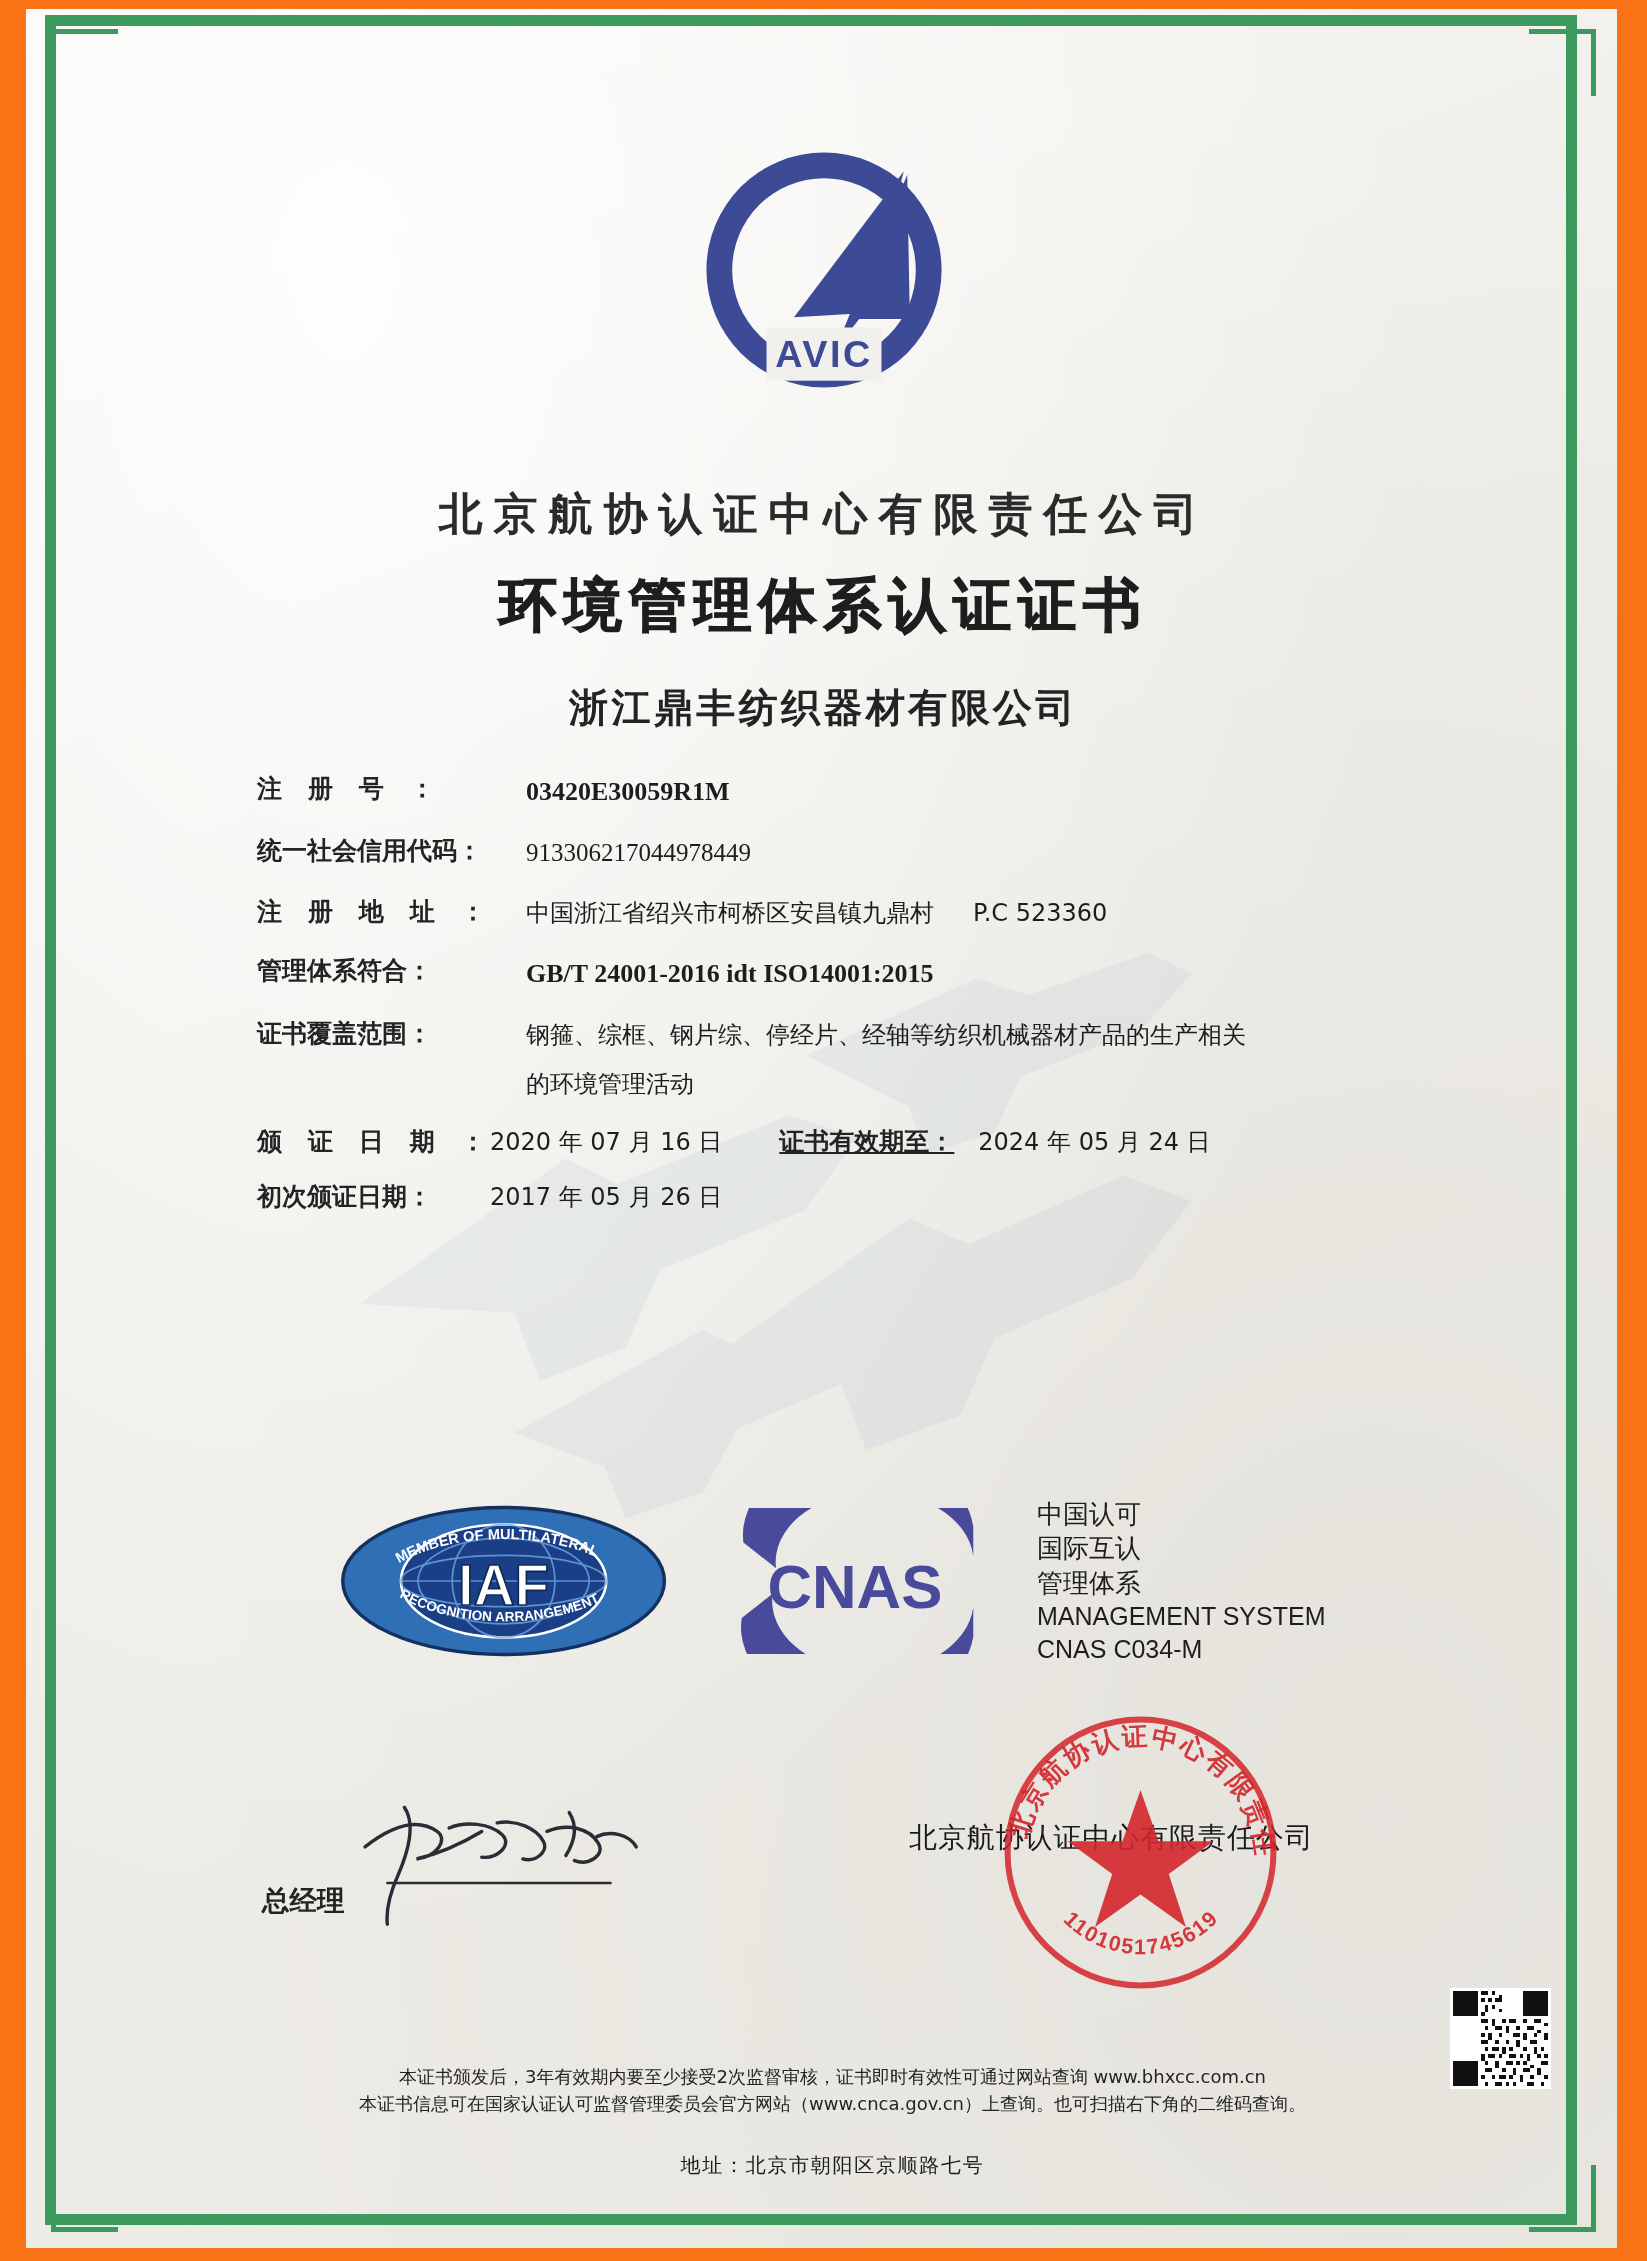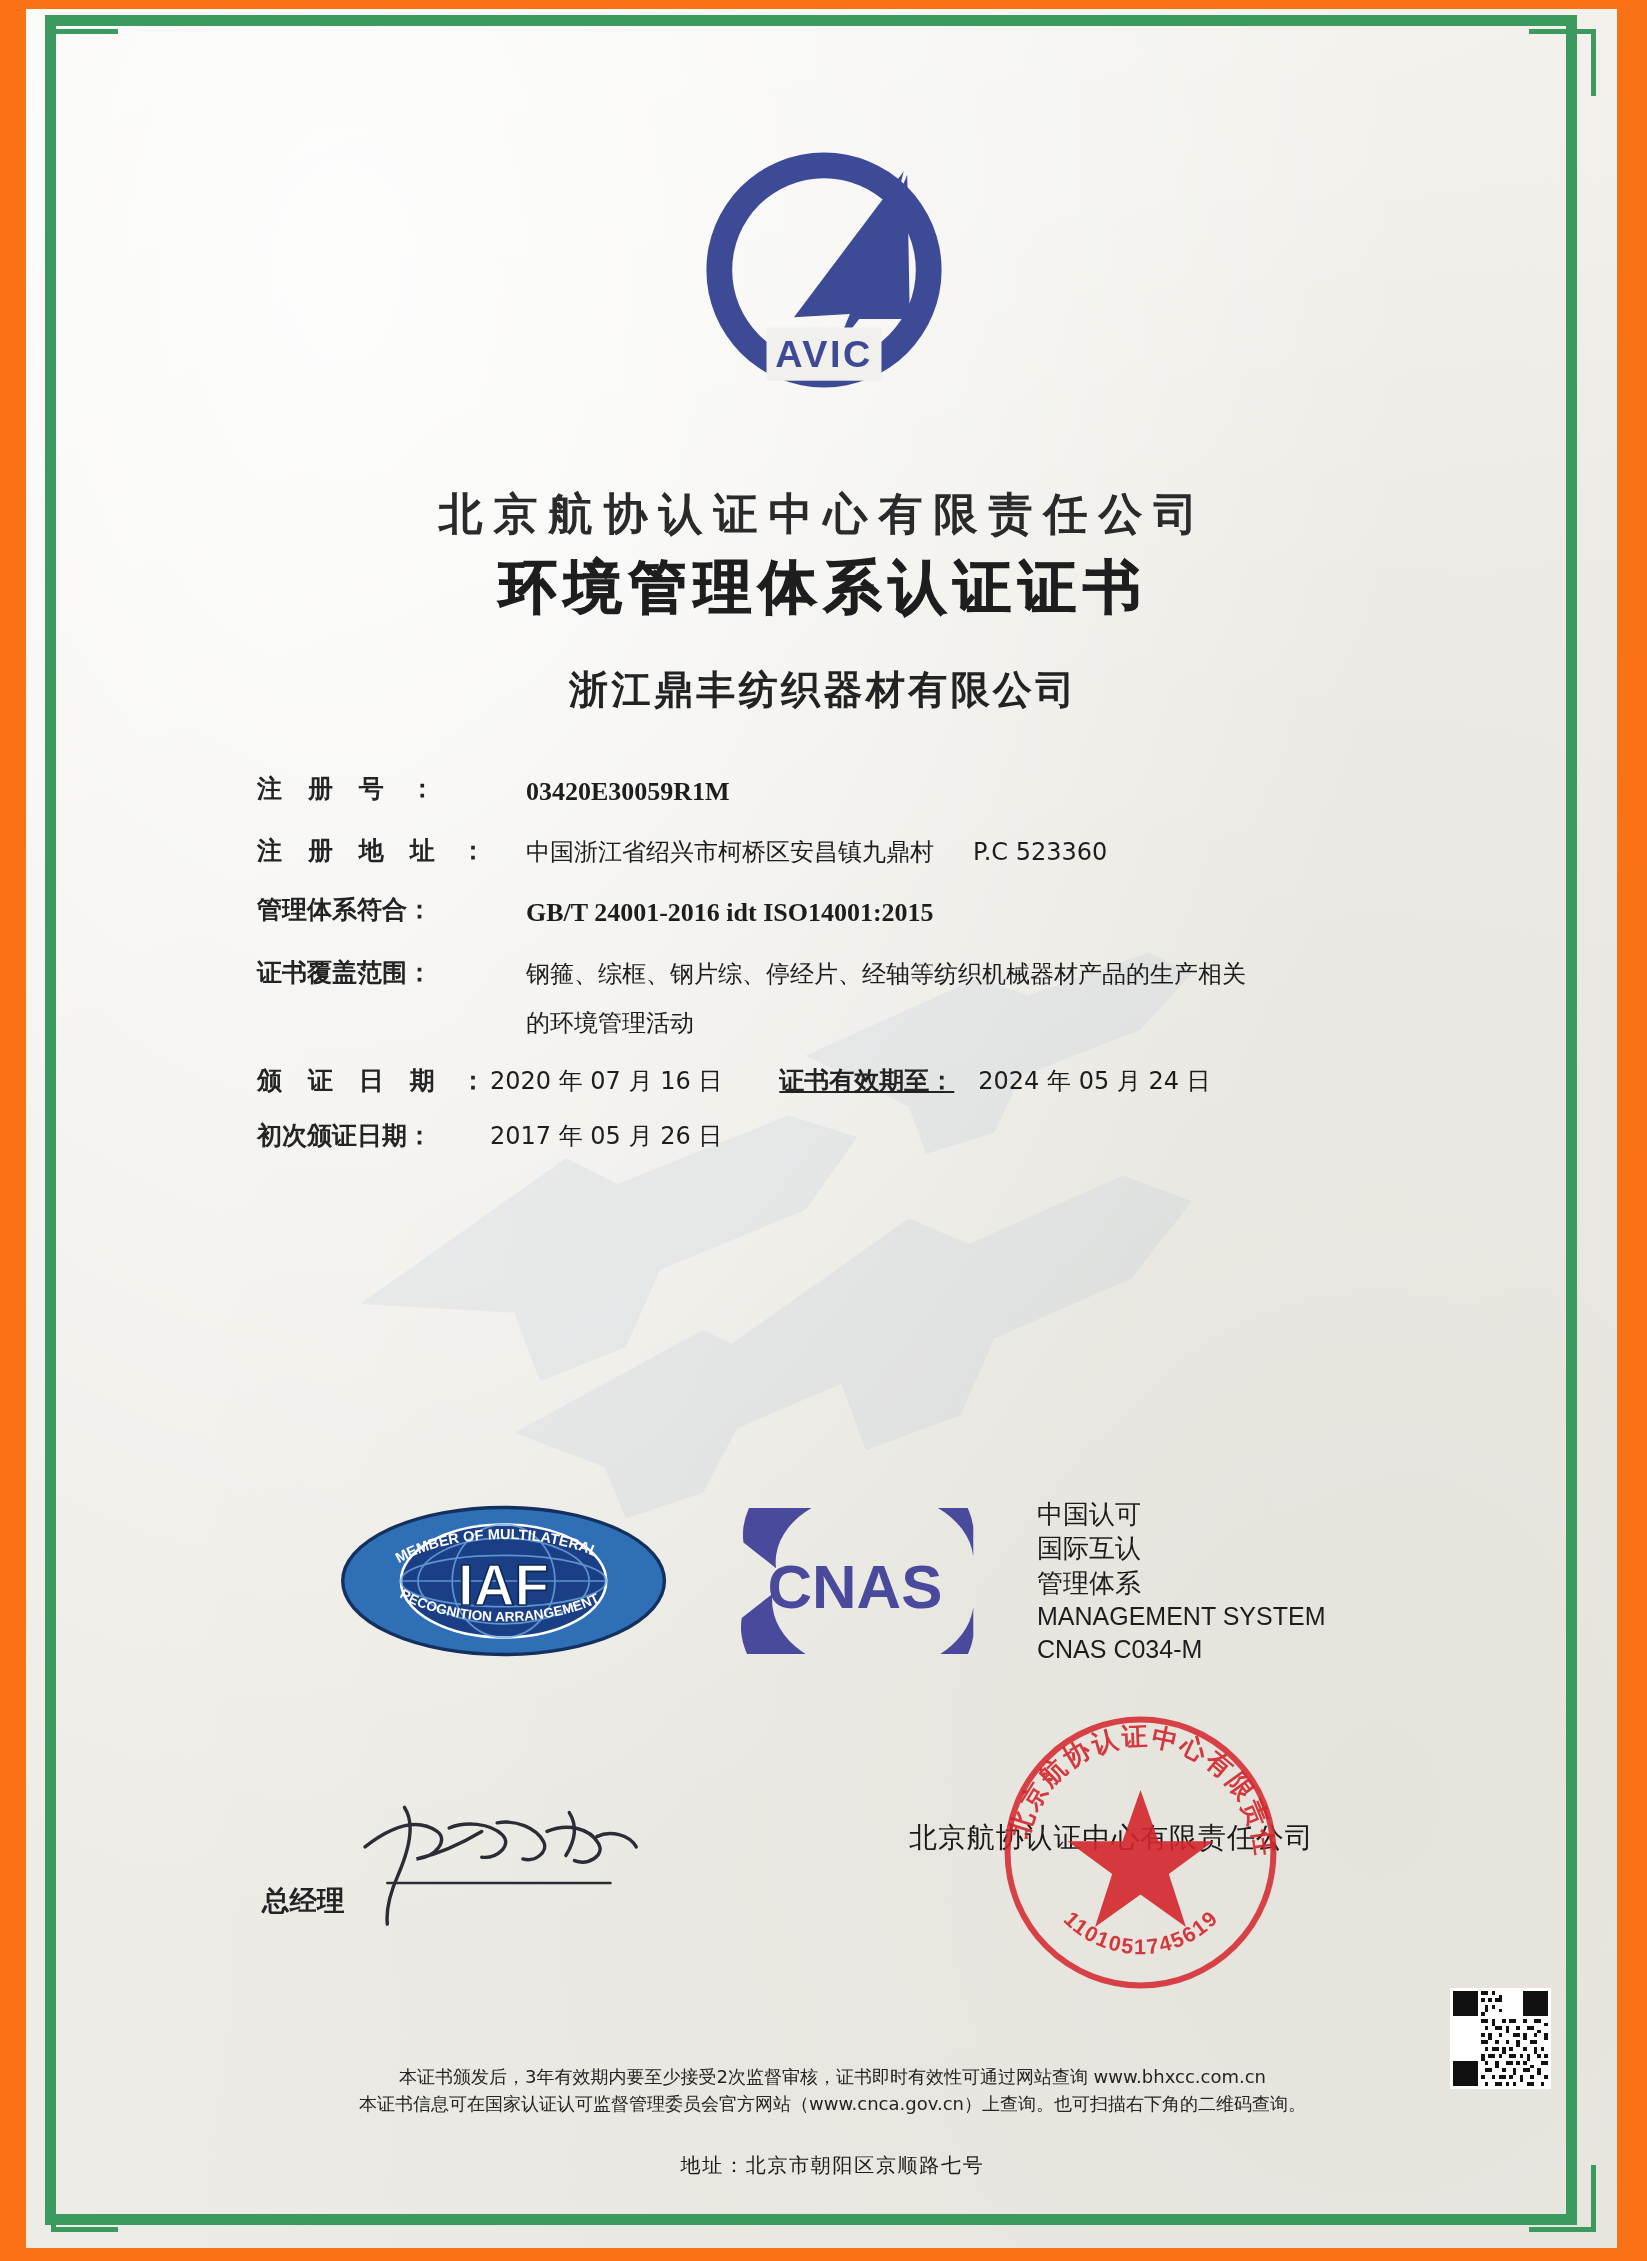--- a/index.html
+++ b/index.html
@@ -93,21 +93,21 @@
   }
   .org-name {
     font-family: "DejaVu Sans", sans-serif;
     font-size: 44px;
     letter-spacing: 11px;
     color: #2a2a2a;
     font-weight: 600;
     white-space: nowrap;
   }
   .cert-title {
-    margin-top: 5px;
+    margin-top: 23px;
     font-family: "DejaVu Sans", sans-serif;
     font-size: 58px;
     font-weight: 700;
     letter-spacing: 6.9px;
     color: #1e1e1e;
     -webkit-text-stroke: 1px #1e1e1e;
     white-space: nowrap;
   }
   .company {
     margin-top: 36px;
@@ -330,20 +330,24 @@
     <div class="company">浙江鼎丰纺织器材有限公司</div>
   </div>
 
   <div class="fields">
 
     <div class="field-row">
       <div class="field-label spread">注 册 号 ：</div>
       <div class="field-value bold">03420E30059R1M</div>
     </div>
 
+    <div class="field-row">
+      <div class="field-label">统一社会信用代码：</div>
+      <div class="field-value mono">913306217044978449</div>
+    </div>
 
     <div class="field-row">
       <div class="field-label spread">注 册 地 址 ：</div>
       <div class="field-value">
         <span>中国浙江省绍兴市柯桥区安昌镇九鼎村</span><span class="pc">P.C 523360</span>
       </div>
     </div>
 
     <div class="field-row">
       <div class="field-label">管理体系符合：</div>

